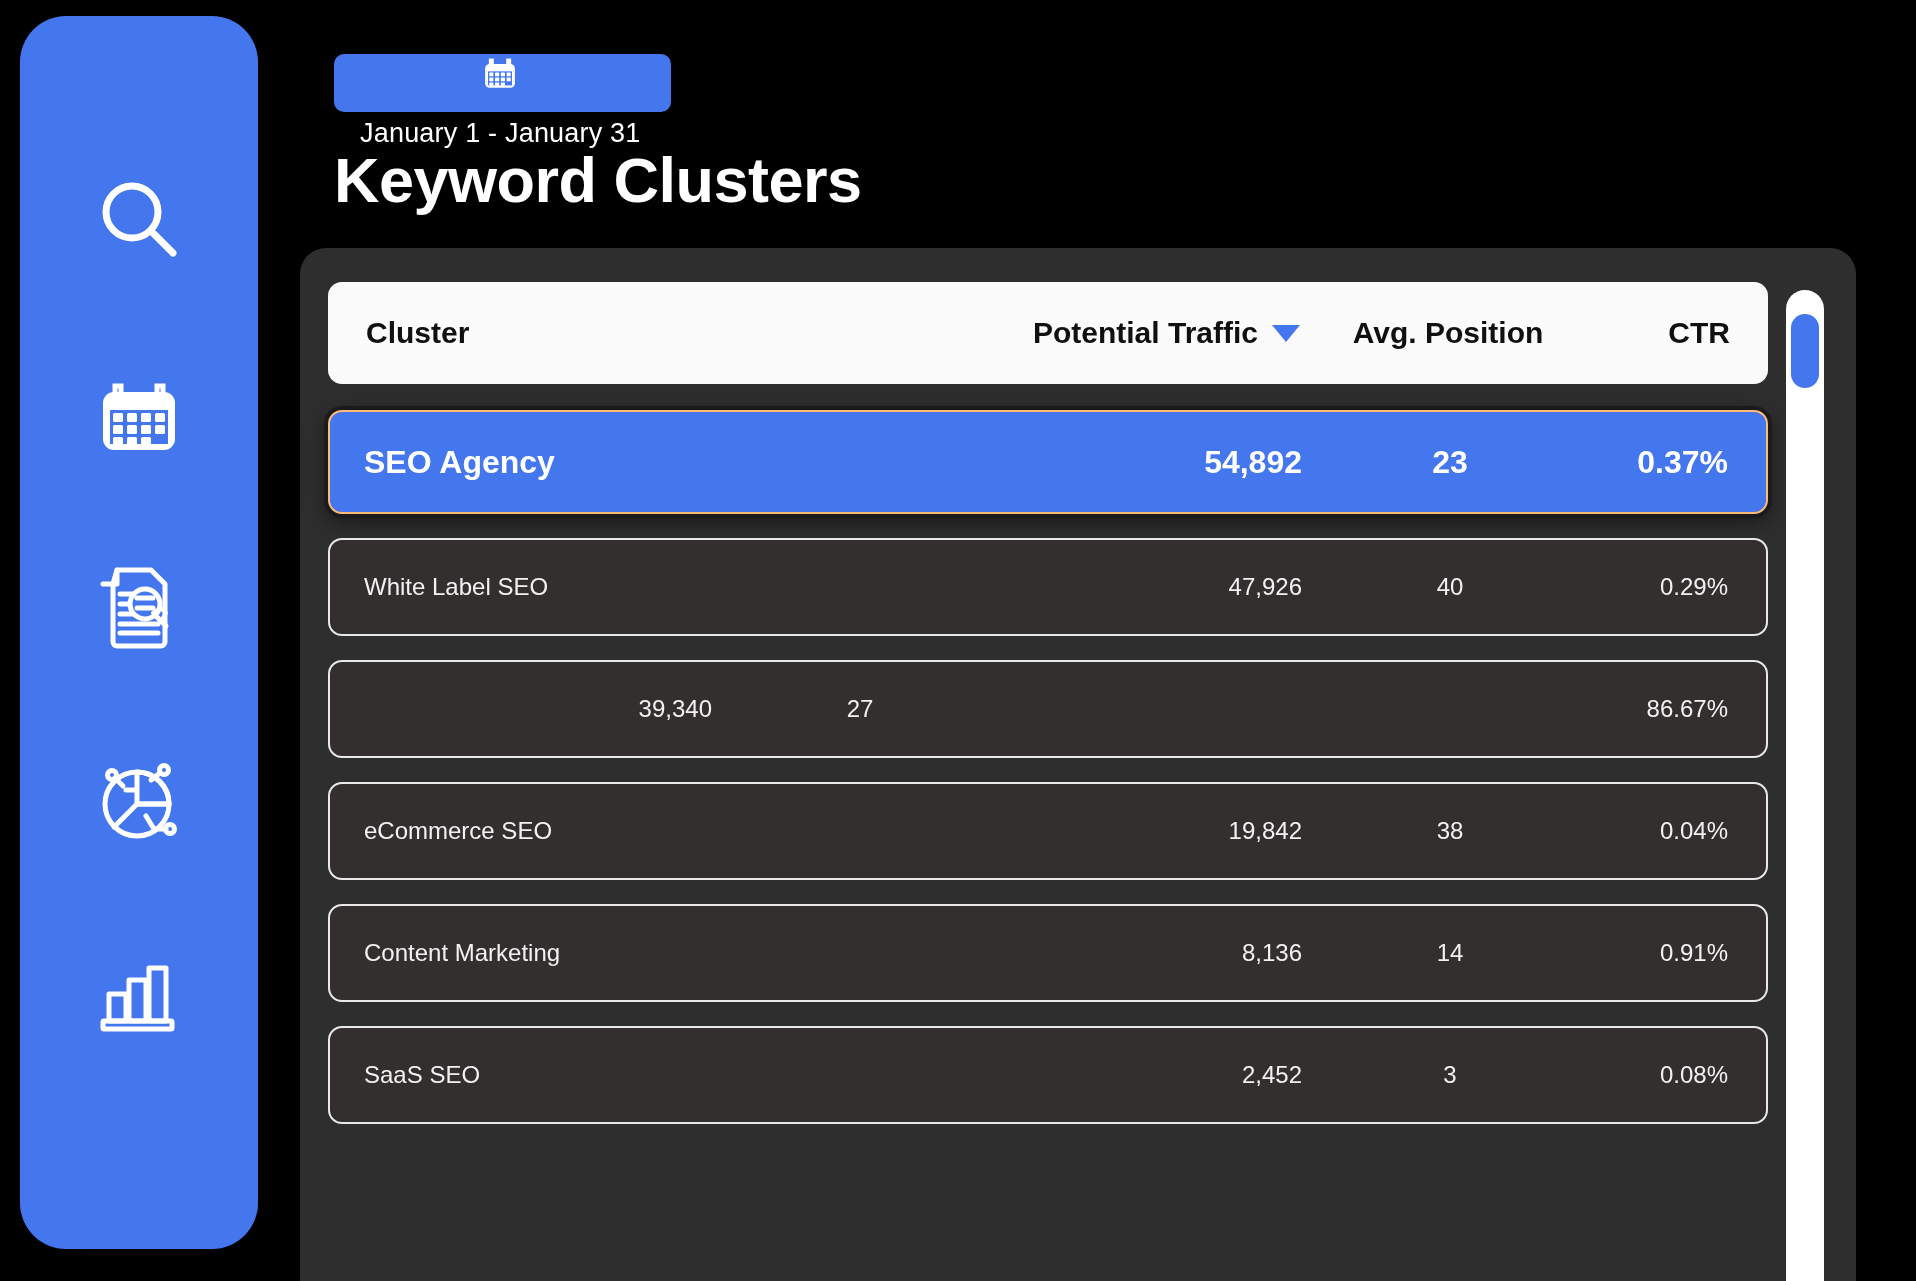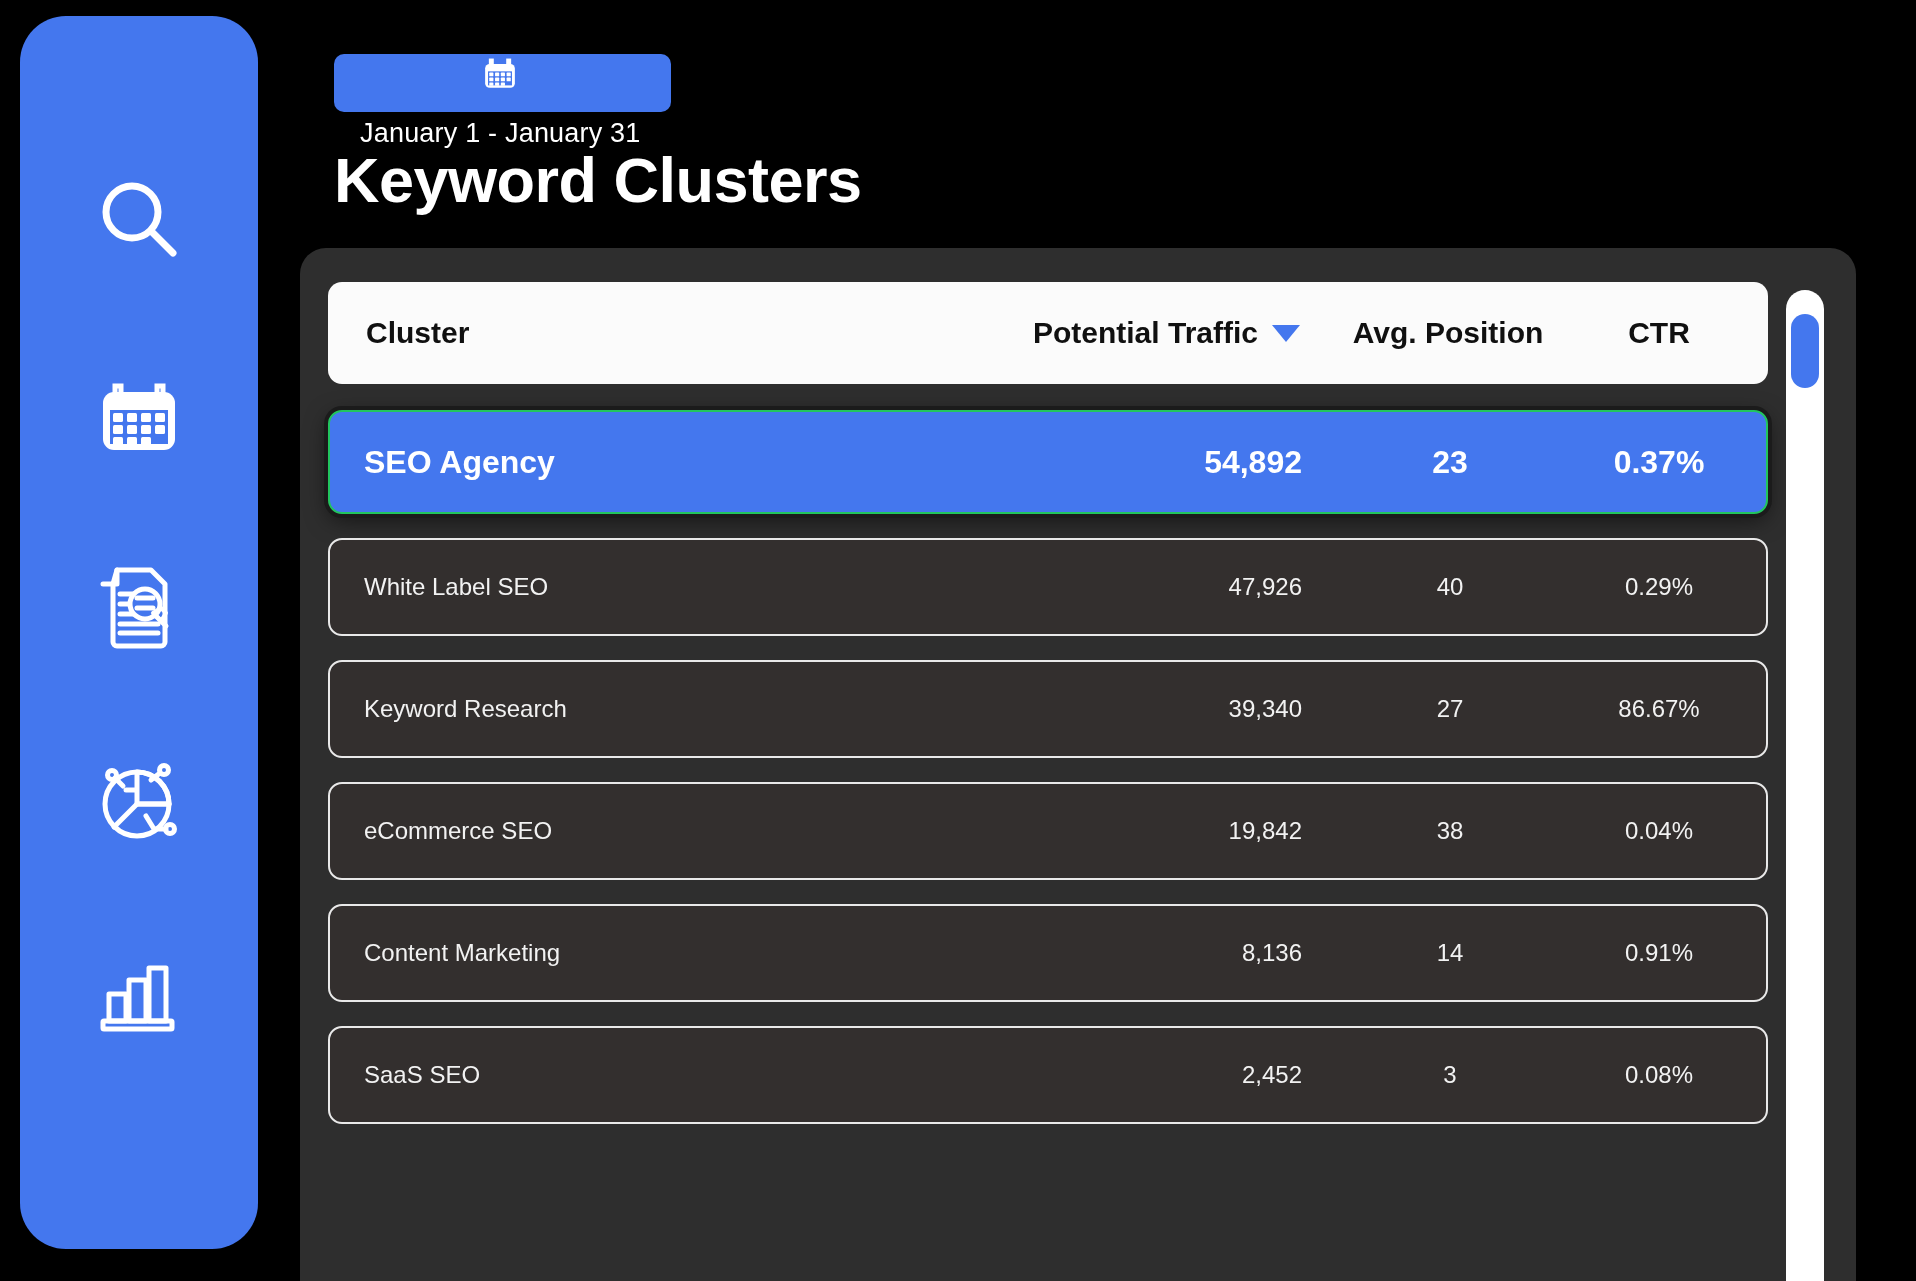--- a/index.html
+++ b/index.html
@@ -128,33 +128,33 @@
     border-radius: 14px;
     background: #332f2e;
     border: 2px solid #e9e9e9;
     color: #f2f2f2;
     font-size: 24px;
     cursor: pointer;
   }
 
   .row.selected {
     background: #4477ee;
-    border: 2px solid #22c55e;
+    border: 2px solid #fdba74;
     color: #ffffff;
     font-weight: bold;
     font-size: 32px;
     height: 104px;
     box-shadow: 0 0 0 4px #1b1b1b, 0 6px 22px rgba(0,0,0,0.55);
   }
 
   
   .c-cluster  { flex: 0 0 590px; padding-left: 34px; text-align: left; }
   .c-traffic  { flex: 0 0 390px; text-align: right; padding-right: 8px; }
   .c-position { flex: 0 0 280px; text-align: center; }
-  .c-ctr      { flex: 1 1 auto;  text-align: center; padding-right: 38px; }
+  .c-ctr      { flex: 1 1 auto;  text-align: right; padding-right: 38px; }
 
   #table-header .c-cluster  { padding-left: 38px; }
   #table-header .c-traffic  { display: flex; align-items: center;
                               justify-content: flex-end; gap: 14px; text-align: center; }
 
   .sort-caret {
     width: 0; height: 0;
     border-left: 14px solid transparent;
     border-right: 14px solid transparent;
     border-top: 17px solid #4477ee;
@@ -318,21 +318,20 @@
             <div class="c-position">23</div>
             <div class="c-ctr">0.37%</div>
           </div>
           <div class="row">
             <div class="c-cluster">White Label SEO</div>
             <div class="c-traffic">47,926</div>
             <div class="c-position">40</div>
             <div class="c-ctr">0.29%</div>
           </div>
           <div class="row">
-            <div class="c-cluster">Keyword Research</div>
             <div class="c-traffic">39,340</div>
             <div class="c-position">27</div>
             <div class="c-ctr">86.67%</div>
           </div>
           <div class="row">
             <div class="c-cluster">eCommerce SEO</div>
             <div class="c-traffic">19,842</div>
             <div class="c-position">38</div>
             <div class="c-ctr">0.04%</div>
           </div>

